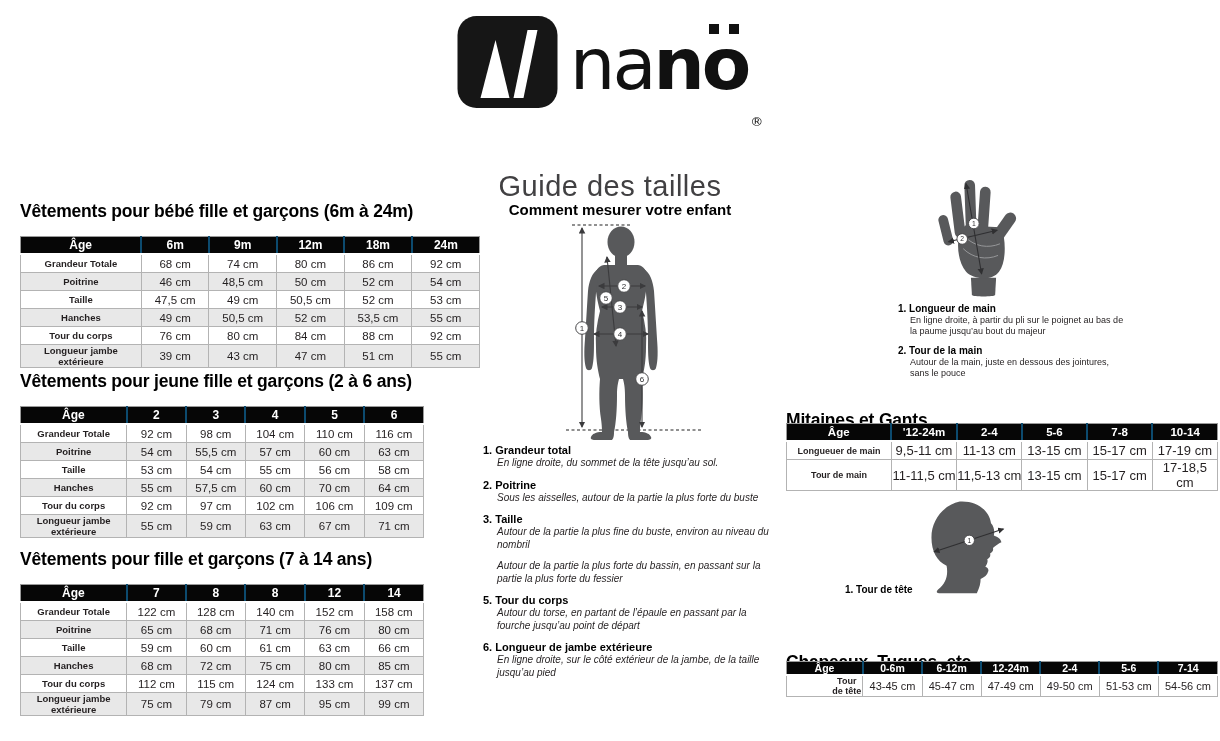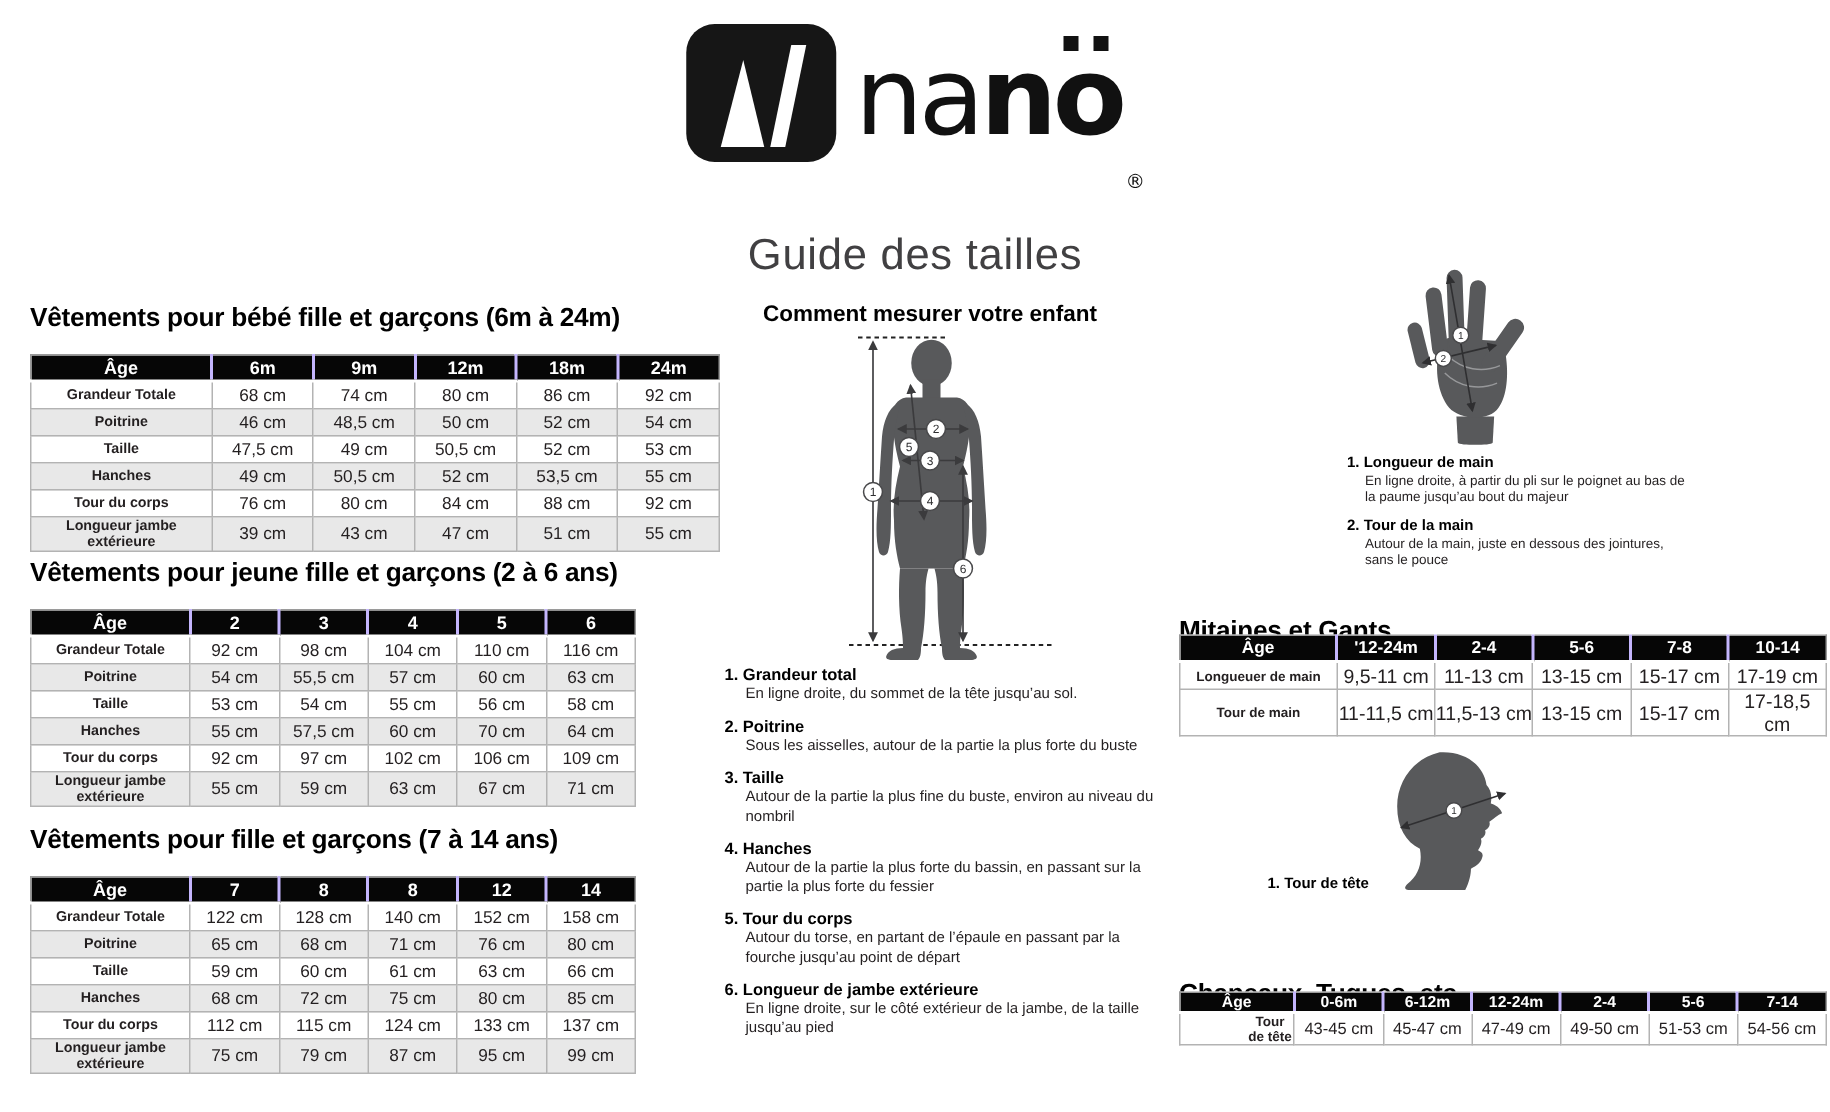--- a/index.html
+++ b/index.html
@@ -12,30 +12,30 @@
   .logo-icon{width:101px;height:92px;display:block;}
   .wordmark{display:flex;align-items:flex-start;margin-left:12px;margin-top:16px;
             font-family:"DejaVu Sans",sans-serif;font-size:72px;line-height:64px;letter-spacing:-3px;color:#111;}
   .wm-light{font-weight:500;}
   .wm-bold{font-weight:800;}
   .wm-o{position:relative;font-weight:800;}
   .wm-o::before,.wm-o::after{content:"";position:absolute;top:-8px;width:10px;height:10px;background:#111;}
   .wm-o::before{left:7px;}
   .wm-o::after{right:9px;}
   .reg-mark{font-size:13px;letter-spacing:0;margin-top:58px;margin-left:2px;color:#111;}
-  .page-title{font-size:29px;font-weight:400;letter-spacing:0.5px;color:#414042;}
+  .page-title{margin-top:16px;font-size:29px;font-weight:400;letter-spacing:0.5px;color:#414042;}
 
   
   .sec-title{font-size:17.5px;font-weight:bold;color:#000;letter-spacing:-0.2px;line-height:21px;}
 
   
   .size-table{border-collapse:collapse;width:100%;table-layout:fixed;background:#fff;border:1px solid #9a9a9a;}
   .size-table th{background:#060606;color:#fff;font-size:12px;font-weight:bold;height:16px;
                  padding:0;text-align:center;border:0;border-bottom:2px solid #fff;}
-  .size-table th + th{border-left:2px solid #c4b5fd;}
+  .size-table th + th{border-left:2px solid #0c4a6e;}
   .size-table td{border:1px solid #b3b3b3;font-size:11.5px;height:17px;text-align:center;padding:0;color:#231f20;}
   .size-table td.lbl{font-size:9.5px;font-weight:bold;}
   .size-table th:first-child{width:26%;}
   .striped tbody tr:nth-child(even){background:#e8e8e8;}
   .t-mittens th:first-child{width:24%;}
   .t-mittens th{font-size:11.5px;}
   .t-mittens td{font-size:13px;height:17px;}
   .t-mittens td.lbl{font-size:9px;}
   .t-hats th:first-child{width:17.4%;}
   .t-hats th{font-size:10.5px;height:12px;}
@@ -49,21 +49,21 @@
   #sec1 .size-table,#sec2 .size-table{margin-top:7px;}
   #sec3 .size-table{margin-top:13px;}
 
   
   #measure-title{position:absolute;left:470px;top:189px;width:300px;text-align:center;
                  font-size:15px;font-weight:bold;color:#000;}
   #body-fig{position:absolute;left:552px;top:211px;}
   #measure-list{position:absolute;left:483px;top:444px;width:292px;}
   .mitem{margin-bottom:9px;}
   .mtitle{font-size:11px;font-weight:bold;line-height:13px;color:#000;}
-  .mdesc{font-size:10px;line-height:12.5px;margin-left:14px;}
+  .mdesc{font-size:10px;line-height:12.5px;margin-left:14px;font-style:italic;}
 
   
   #hand-fig{position:absolute;left:938px;top:177px;}
   #hand-list{position:absolute;left:898px;top:303px;width:232px;}
   #head-fig{position:absolute;left:922px;top:496px;}
   #head-list{position:absolute;left:845px;top:584px;width:232px;}
   .sitem{margin-bottom:8px;}
   .stitle{font-size:10px;font-weight:bold;line-height:12px;color:#000;}
   .sdesc{font-size:9px;line-height:11px;margin-left:12px;}
   #mittens-heading{position:absolute;left:786px;top:395px;}
@@ -347,21 +347,20 @@
       </div>
       <div class="mitem">
         <div class="mtitle">2. Poitrine</div>
         <div class="mdesc">Sous les aisselles, autour de la partie la plus forte du buste</div>
       </div>
       <div class="mitem">
         <div class="mtitle">3. Taille</div>
         <div class="mdesc">Autour de la partie la plus fine du buste, environ au niveau du nombril</div>
       </div>
       <div class="mitem">
-        <div class="mtitle">4. Hanches</div>
         <div class="mdesc">Autour de la partie la plus forte du bassin, en passant sur la partie la plus forte du fessier</div>
       </div>
       <div class="mitem">
         <div class="mtitle">5. Tour du corps</div>
         <div class="mdesc">Autour du torse, en partant de l’épaule en passant par la fourche jusqu’au point de départ</div>
       </div>
       <div class="mitem">
         <div class="mtitle">6. Longueur de jambe extérieure</div>
         <div class="mdesc">En ligne droite, sur le côté extérieur de la jambe, de la taille jusqu’au pied</div>
       </div>

